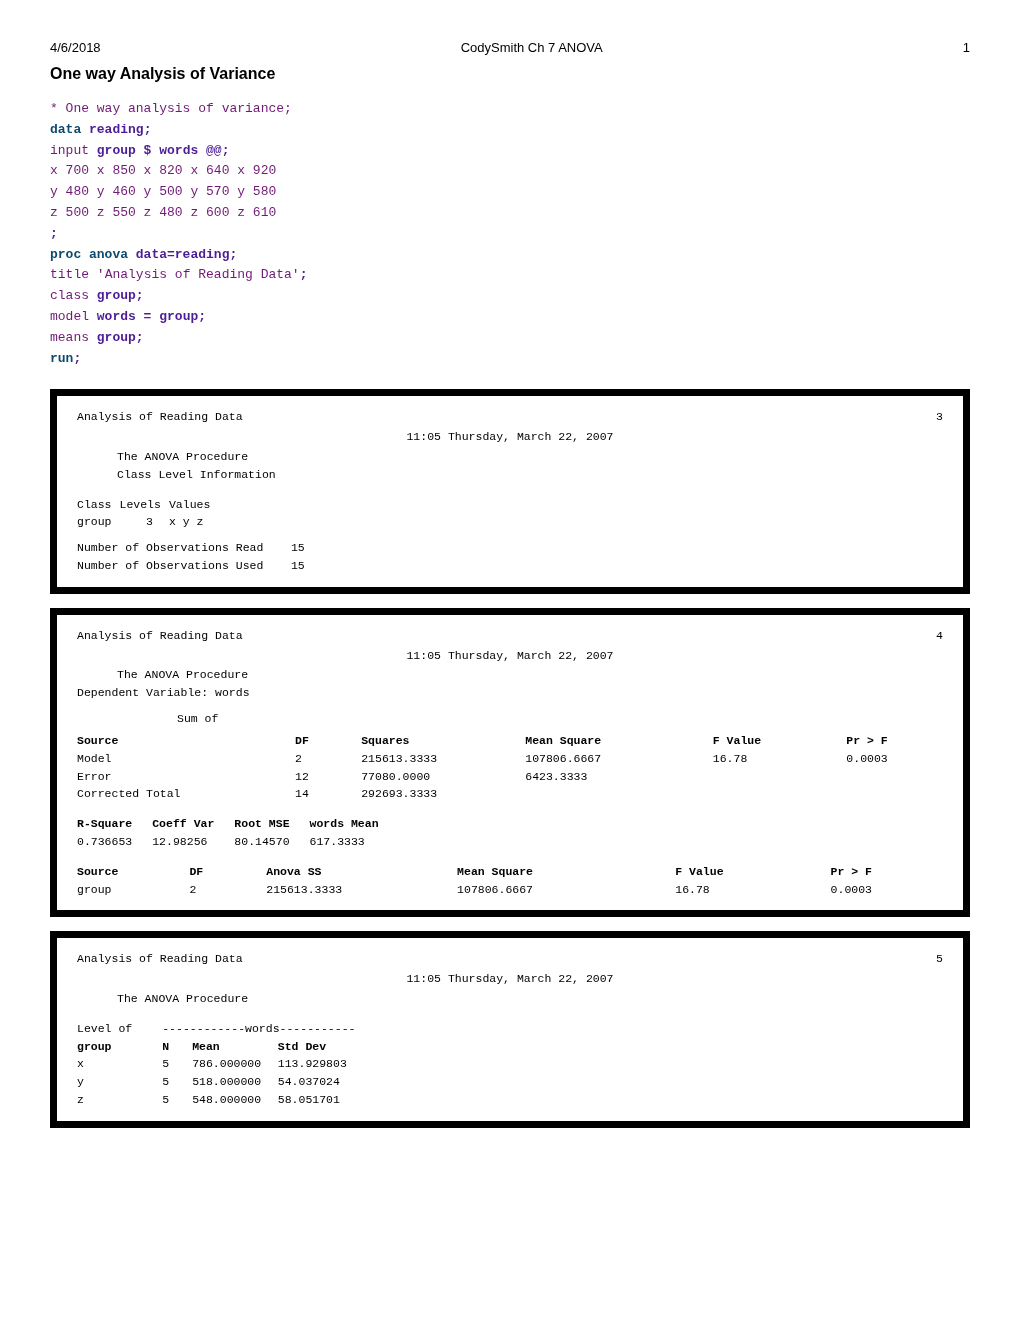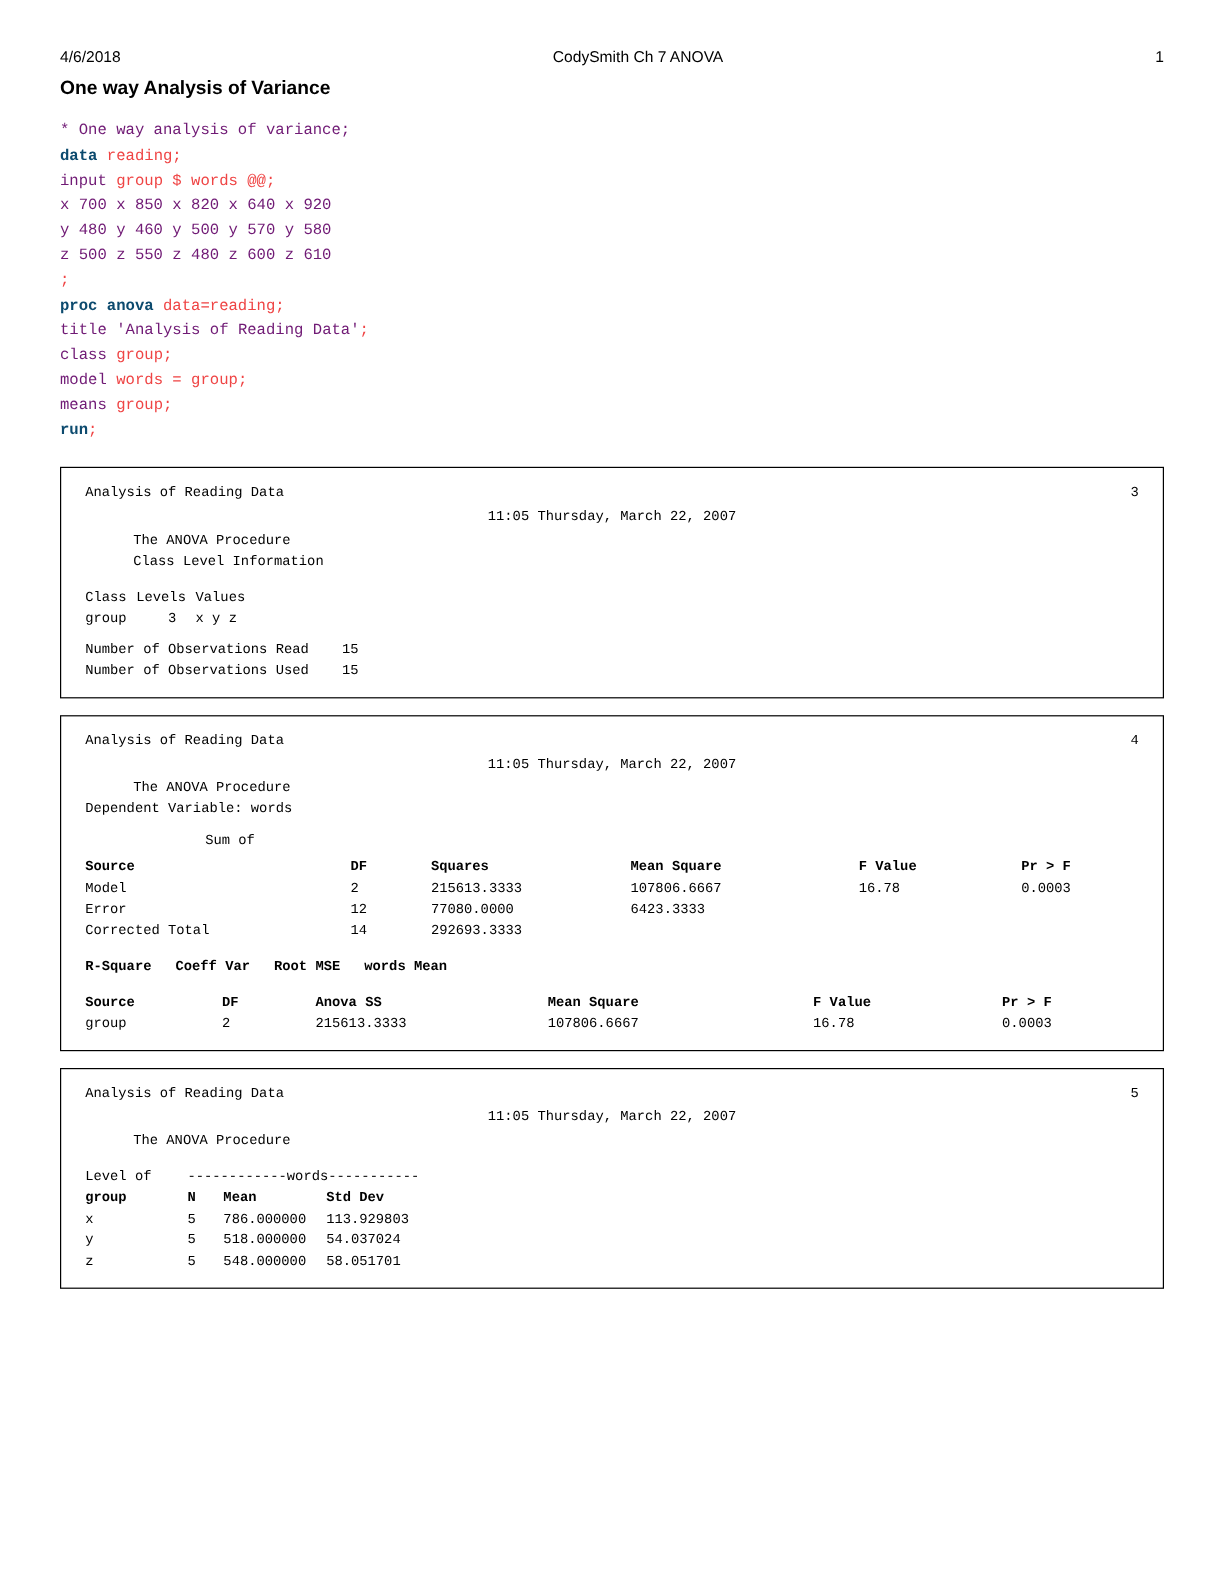--- a/index.html
+++ b/index.html
@@ -30,24 +30,24 @@
     }
     .code-block {
       font-family: 'Courier New', Courier, monospace;
       font-size: 13px;
       line-height: 1.6;
       margin-bottom: 20px;
     }
     .code-comment { color: #701a75; }
     .code-keyword-bold { color: #0c4a6e; font-weight: bold; }
     .code-keyword { color: #701a75; }
-    .code-normal { color: #ef4444; }
+    .code-normal { color: #4c1d95; font-weight: bold; }
 
     .output-box {
-      border: 1px solid #000000;
+      border: 7px solid #000000;
       padding: 12px 20px;
       margin-bottom: 14px;
       font-family: 'Courier New', Courier, monospace;
       font-size: 11.5px;
       line-height: 1.55;
     }
     .output-box .box-header {
       display: flex;
       justify-content: space-between;
       margin-bottom: 2px;
@@ -175,20 +175,26 @@
     </table>
   <div class="spacer"></div>
   <table>
     <tbody>
         <tr>
       <td style="padding-right:20px;"><b>R-Square</b></td>
       <td style="padding-right:20px;"><b>Coeff Var</b></td>
       <td style="padding-right:20px;font-weight:bold;"><b>Root MSE</b></td>
       <td><b>words Mean</b></td>
     </tr>
+    <tr>
+      <td>0.736653</td>
+      <td>12.98256</td>
+      <td>80.14570</td>
+      <td>617.3333</td>
+    </tr>
   </tbody>
     </table>
   <div class="spacer"></div>
   <table style="width:100%">
     <tbody>
         <tr>
       <td><b>Source</b></td>
       <td style="padding-right:20px;"><b>DF</b></td>
       <td style="padding-right:20px;"><b>Anova SS</b></td>
       <td style="padding-right:20px;"><b>Mean Square</b></td>

